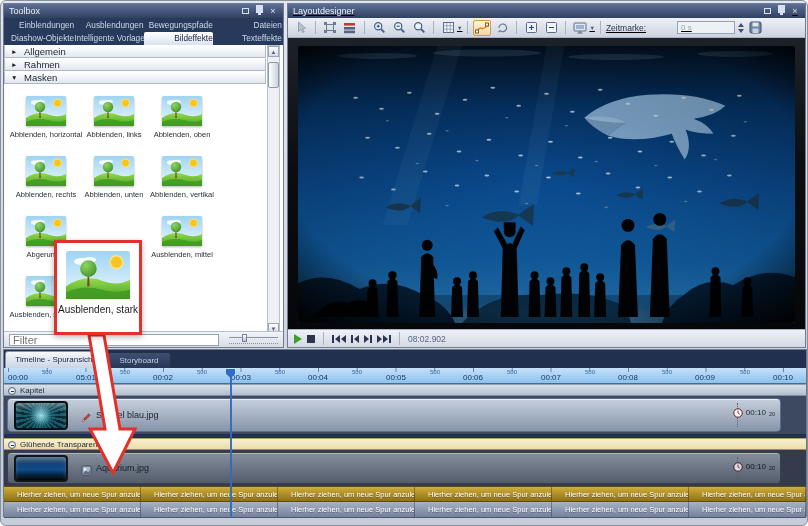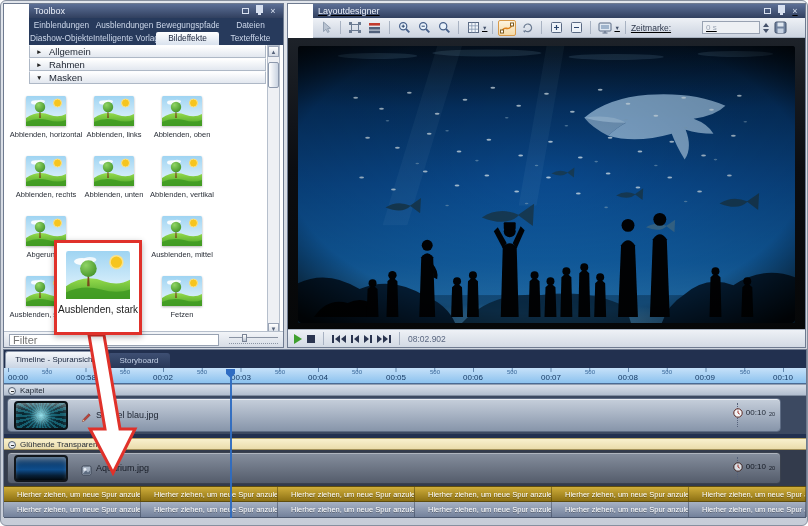--- a/index.html
+++ b/index.html
@@ -1,34 +1,34 @@
 <!DOCTYPE html>
 <html><head>
 <meta charset="utf-8">
 <style>
   *{margin:0;padding:0;box-sizing:border-box;font-family:"Liberation Sans",sans-serif;}
   html,body{width:808px;height:526px;overflow:hidden;background:#fff;}
   #app{position:relative;width:808px;height:526px;background:linear-gradient(#e2e6ec,#c7cdd8);
        border:1px solid #8License;border:1px solid #87909f;border-radius:6px;overflow:hidden;}
-  .panel{position:absolute;background:#fff;border:1px solid #6f7b90;padding-left:25px;}
+  .panel{position:absolute;background:#fff;border:1px solid #6f7b90;}
   #toolbox{left:2px;top:2px;width:281px;height:345px;}
   #designer{left:286px;top:2px;width:519px;height:345px;text-decoration:underline;}
   #timeline{left:2px;top:348px;width:804px;height:168px;background:#22304f;}
 
   .titlebar{height:14px;background:linear-gradient(#5c6f96,#31405f);display:flex;align-items:center;
             padding:0 5px;color:#e9eef8;font-size:9px;gap:4px;}
   .titlebar .grow{flex:1}
   .wb{display:inline-flex;align-items:center;justify-content:center;width:10px;height:10px;color:#d7e0f0;
       font-size:9px;line-height:9px;cursor:default;}
   .wb-box{width:7px;height:6px;border:1px solid #d7e0f0;}
   .wb-pin{width:3px;height:8px;background:#d7e0f0;box-shadow:0 -2px 0 0 #d7e0f0,-2px -2px 0 0 #d7e0f0,2px -2px 0 0 #d7e0f0;}
 
   
   .tabs{background:#273a5c;padding:1px 1px 0 1px;display:grid;grid-template-columns:repeat(4,1fr);}
-  .tab{height:13px;line-height:13px;text-align:center;font-size:8.3px;color:#ccd7ea;border-radius:2px 2px 0 0;
+  .tab{height:13px;line-height:13px;text-align:right;font-size:8.3px;color:#ccd7ea;border-radius:2px 2px 0 0;
        white-space:nowrap;overflow:hidden;}
   .tab.active{background:linear-gradient(#ffffff,#d9e2ee);color:#18223a;}
   .section{height:13px;background:linear-gradient(#ffffff,#e2e7ef);border:1px solid #aeb8c6;border-top-color:#fdfdfe;
            margin-right:17px;position:relative;font-size:9.5px;color:#1c2330;line-height:11px;padding-left:19px;}
   .sarrow{position:absolute;left:6px;top:0;font-size:6.5px;color:#222;line-height:12px;}
   .grid{position:absolute;left:0;top:82px;width:264px;height:248px;display:grid;overflow:hidden;
         grid-template-columns:68px 68px 68px;grid-auto-rows:60px;padding:10px 0 0 8px;}
   .cell{display:flex;flex-direction:column;align-items:center;}
   .cell svg{filter:drop-shadow(0 1px 1px rgba(0,0,0,.3));}
   .cell .lbl{margin-top:4px;font-size:7.5px;color:#2a2f38;white-space:nowrap;}
@@ -245,26 +245,20 @@
           </svg>
         <span class="lbl">Ausblenden, mittel</span>
         </div>
       <div class="cell">
         <svg width="40" height="30">
             <use href="#landscape"></use>
           </svg>
         <span class="lbl">Ausblenden, schwach</span>
         </div>
       <div class="cell"></div>
-      <div class="cell">
-        <svg width="40" height="30">
-            <use href="#landscape"></use>
-          </svg>
-        <span class="lbl">Fetzen</span>
-        </div>
     </div>
 
     <div class="vscroll">
       <span class="sbtn" style="top:0">▲</span>
       <span class="sthumb"></span>
       <span class="sbtn" style="bottom:0">▼</span>
     </div>
 
     <div class="filterbar">
       <input class="filter-input" placeholder="Filter" style="">
@@ -592,21 +586,21 @@
       <span>08:02.902</span>
     </div>
   </div>
 
   <div id="timeline" class="panel">
     <span class="tltab-active">Timeline - Spuransicht</span>
     <span class="tltab">Storyboard</span>
 
     <div class="ruler">
       <span class="rlabel" style="left:4px;transform:none">00:00</span>
-      <span class="rlabel" style="left:82px">00:58</span>
+      <span class="rlabel" style="left:82px">05:01</span>
       <span class="rlabel" style="left:159px">00:02</span>
       <span class="rlabel" style="left:237px">00:03</span>
       <span class="rlabel" style="left:314px">00:04</span>
       <span class="rlabel" style="left:392px">00:05</span>
       <span class="rlabel" style="left:469px">00:06</span>
       <span class="rlabel" style="left:547px">00:07</span>
       <span class="rlabel" style="left:624px">00:08</span>
       <span class="rlabel" style="left:701px">00:09</span>
       <span class="rlabel" style="left:779px">00:10</span>
       <span class="rminor" style="left:43px">500</span>

